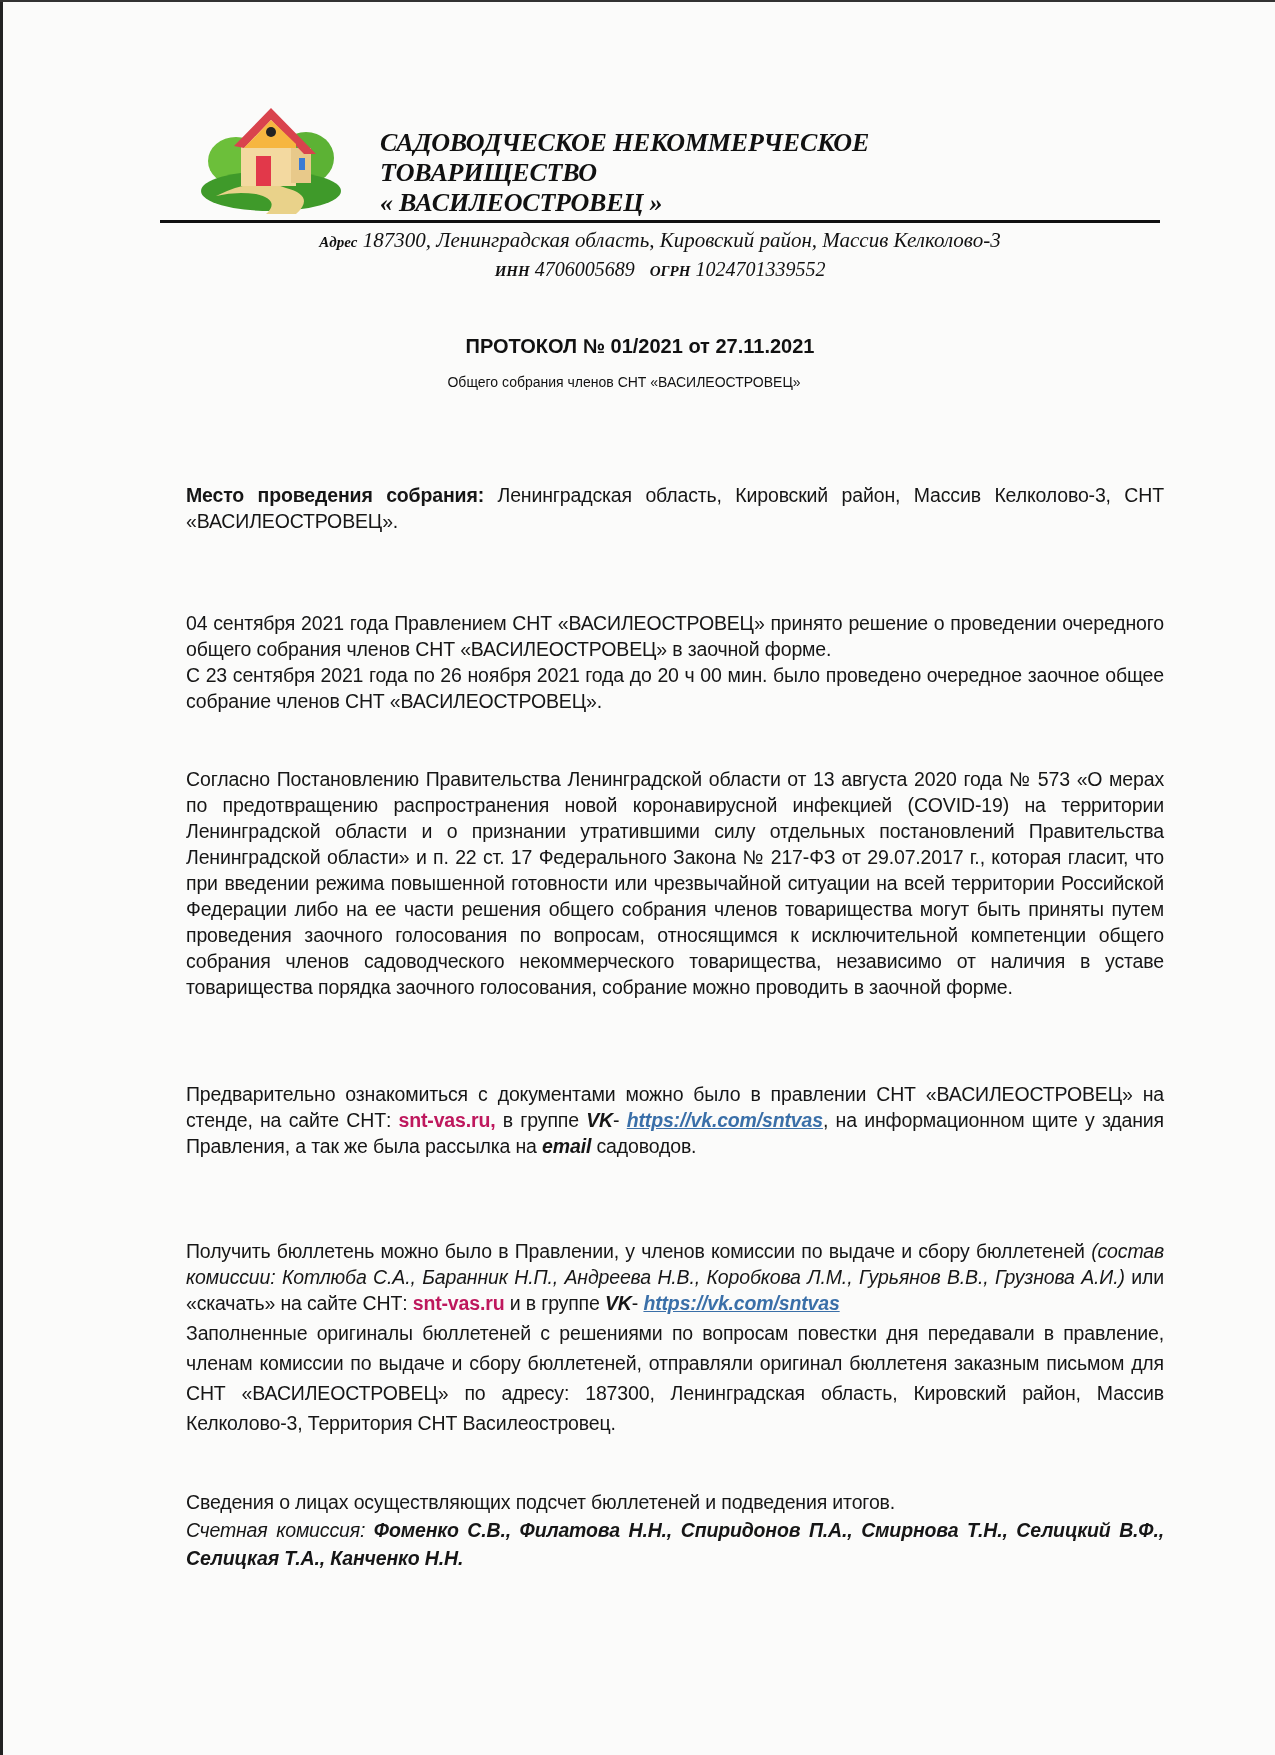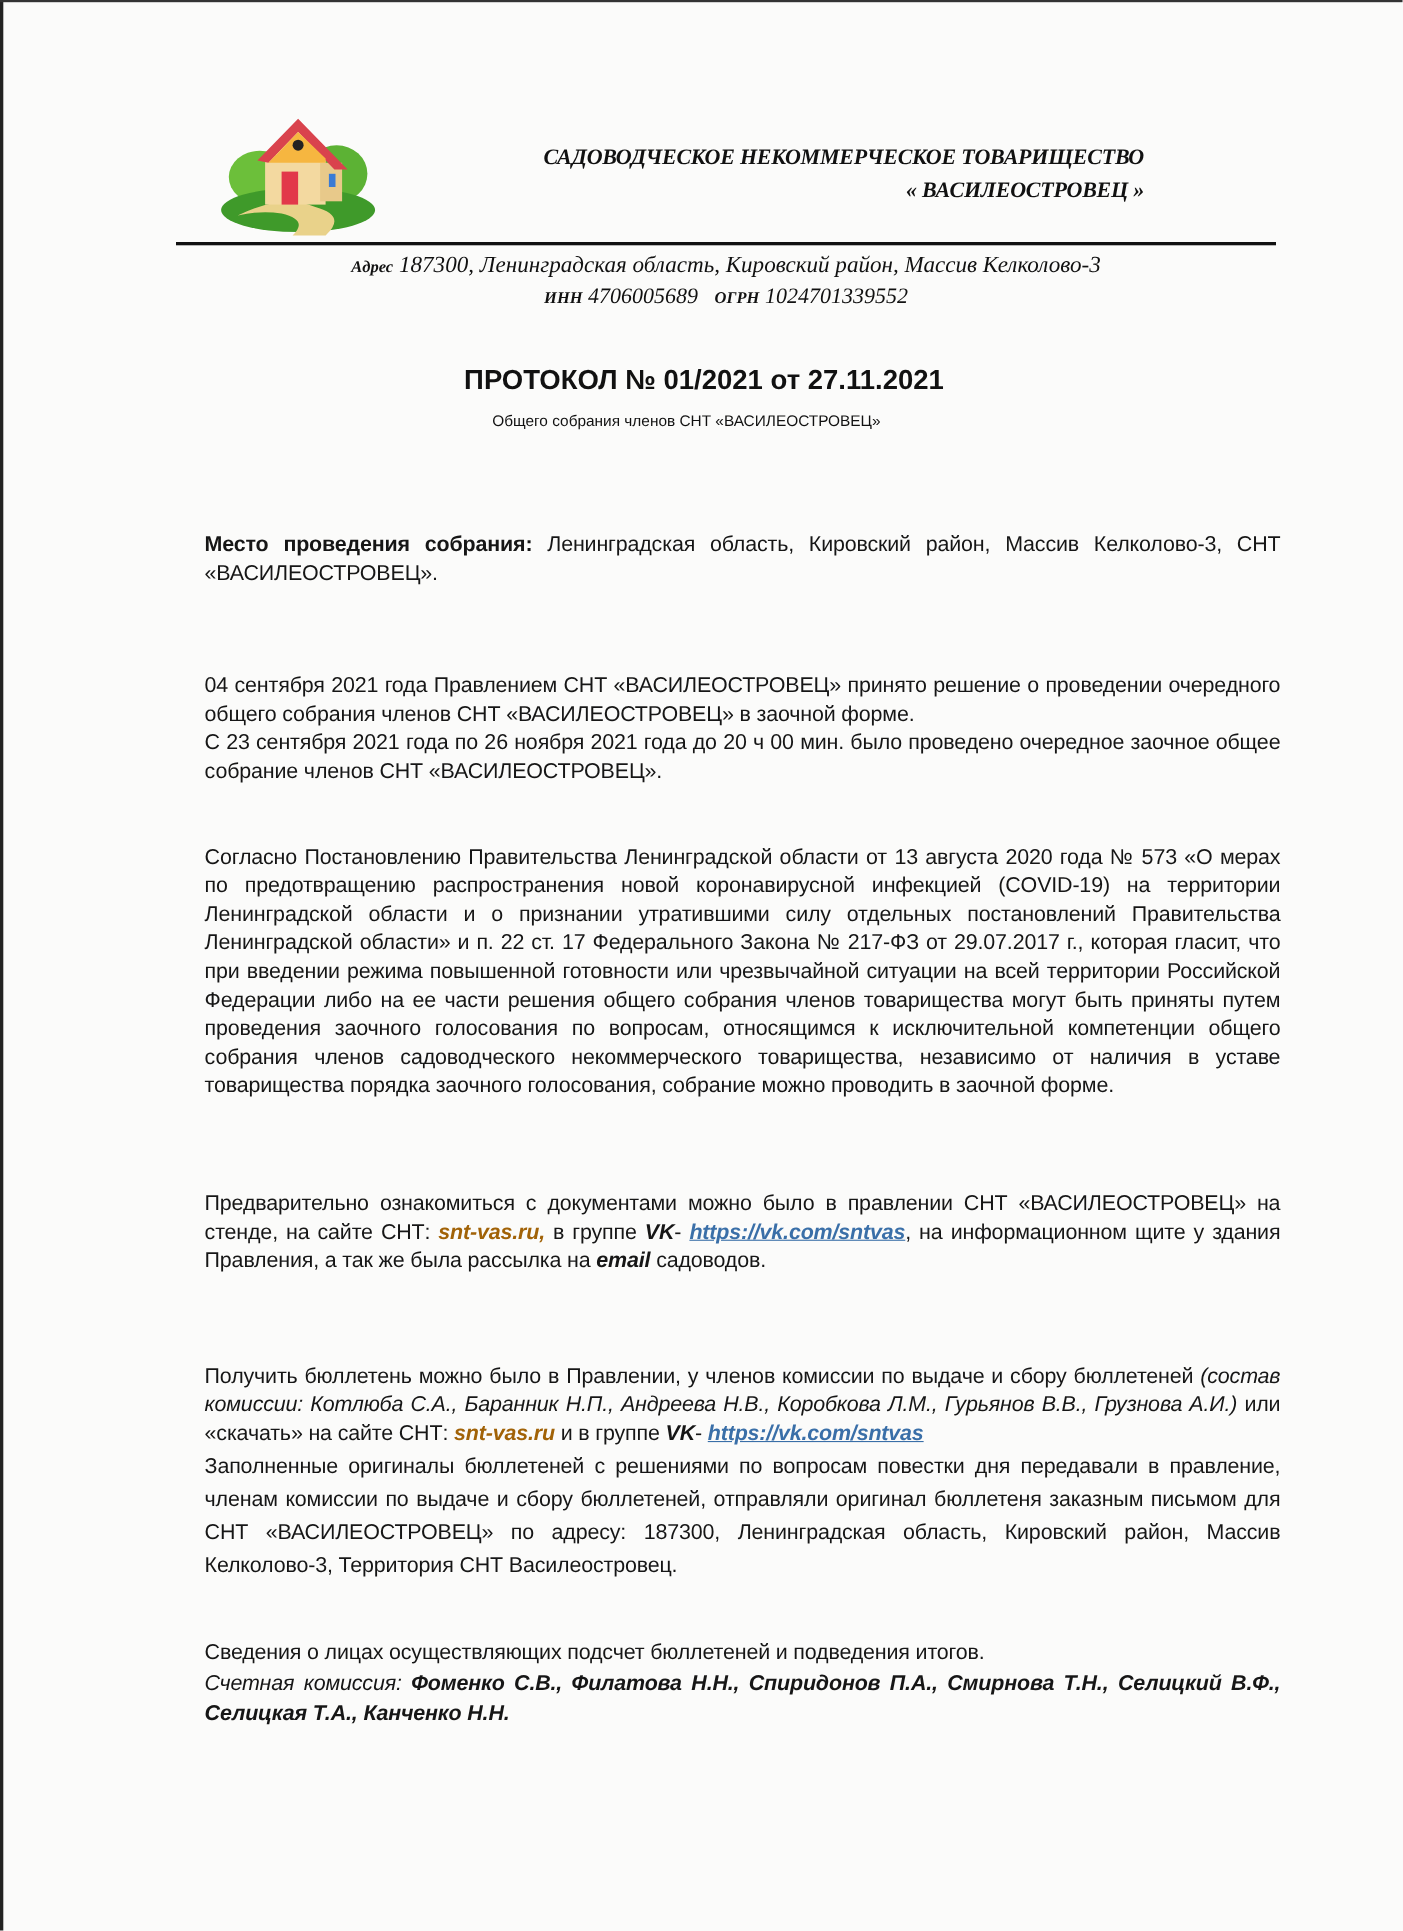--- a/index.html
+++ b/index.html
@@ -11,24 +11,24 @@
       font-family: "Liberation Sans", sans-serif;
       color: #1a1a1a;
     }
     .page-edge-left { position: absolute; left: 0; top: 0; width: 3px; height: 1755px; background: #222; }
     .page-edge-top { position: absolute; left: 0; top: 0; width: 1275px; height: 2px; background: #333; }
 
     .logo { position: absolute; left: 196px; top: 96px; width: 150px; height: 120px; }
 
     .org-name {
       position: absolute; left: 380px; top: 128px; width: 660px;
-      text-align: right;
+      text-align: left;
       font-family: "Liberation Serif", serif;
       font-style: italic; font-weight: bold;
-      font-size: 20px; line-height: 30px;
+      font-size: 26px; line-height: 30px;
       letter-spacing: -0.2px;
       color: #111;
     }
     .header-rule {
       position: absolute; left: 160px; top: 220px; width: 1000px; height: 3px;
       background: #111;
     }
     .address-line {
       position: absolute; left: 180px; top: 226px; width: 960px;
       text-align: center;
@@ -44,41 +44,41 @@
       font-family: "Liberation Serif", serif;
       font-style: italic;
       font-size: 20px; line-height: 26px;
       color: #111;
     }
     .ids-line .label { font-size: 15px; font-weight: bold; text-align: center; }
 
     .title {
       position: absolute; left: 300px; top: 330px; width: 680px;
       text-align: center; font-weight: bold;
-      font-size: 25px; line-height: 32px;
+      font-size: 20px; line-height: 32px;
       color: #111;
     }
     .subtitle {
       position: absolute; left: 284px; top: 368px; width: 680px;
       text-align: center;
       font-size: 14px; line-height: 29px;
       color: #111;
     }
 
     .body-text {
       position: absolute; left: 186px; width: 978px;
       font-size: 19.5px; line-height: 26px;
       text-align: justify;
       color: #161616;
       letter-spacing: -0.15px;
     }
     .b { font-weight: bold; }
     .i { font-style: italic; }
     .bi { font-weight: bold; font-style: italic; }
-    .link { color: #a16207; font-style: italic; font-weight: bold; }
+    .link { color: #be185d; font-weight: bold; }
     .link-u { color: #3a6fa8; font-style: italic; font-weight: bold; text-decoration: underline; }
     .wide-line { line-height: 30px; }
     .p { margin: 0; }
   </style>
 </head>
 <body>
 
 <div class="page-edge-left"></div>
 <div class="page-edge-top"></div>
 

